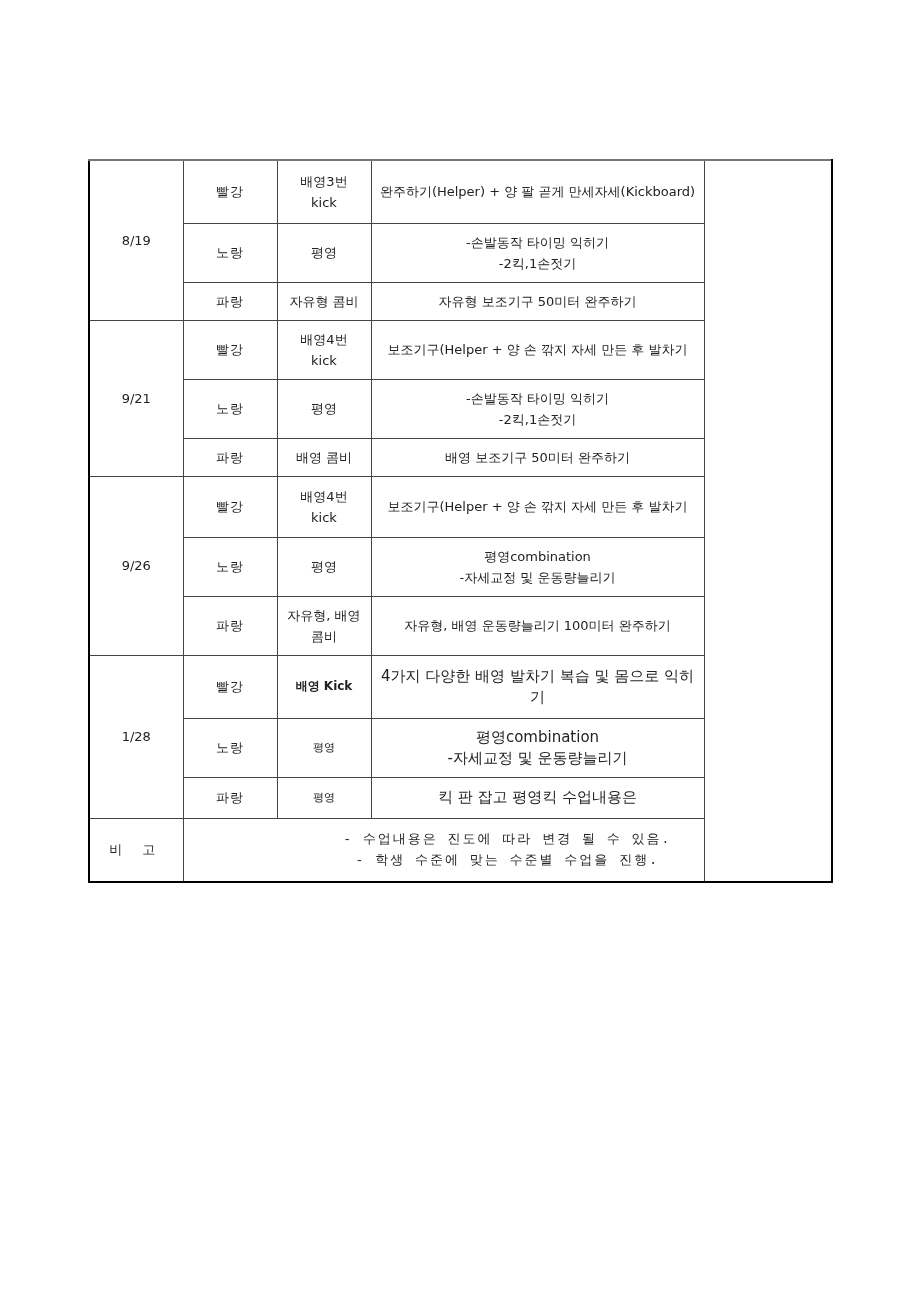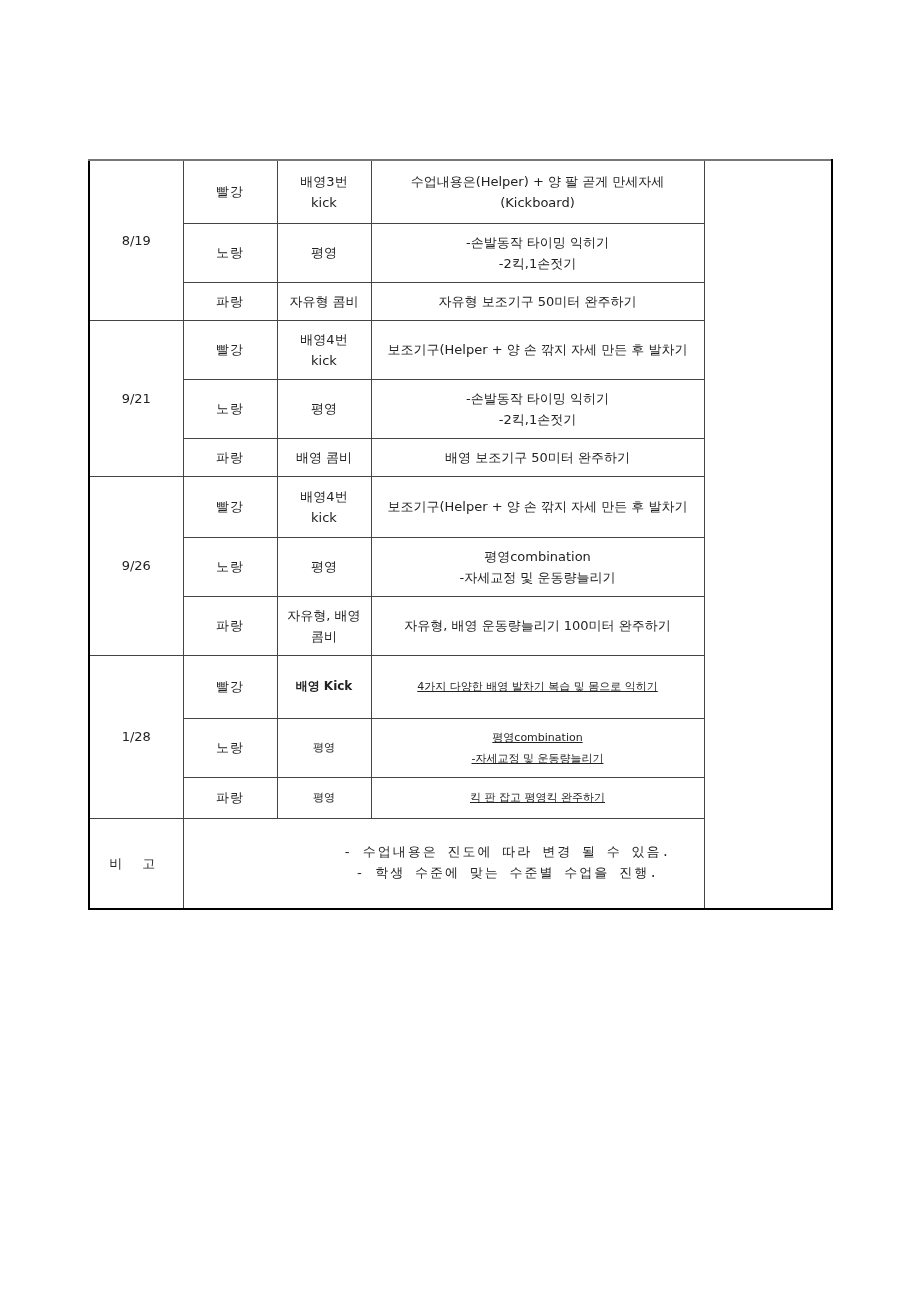--- a/index.html
+++ b/index.html
@@ -15,21 +15,21 @@
   table.schedule td {
     border: 1px solid #444; padding: 8px; text-align: center; vertical-align: middle;
     font-size: 13px; line-height: 21px; color: #222; overflow: hidden;
   }
   td.date { font-size: 16px; color: #333; }
   td.level { font-size: 16px; color: #333; letter-spacing: 1px; }
   td.stroke { font-size: 13px; }
   td.stroke.big { font-size: 12px; font-weight: bold; }
   td.stroke.small { font-size: 11px; }
   td.content { font-size: 13px; }
-  td.content.small { font-size: 11px; text-decoration: underline; }
+  td.content.small { font-size: 15px; }
   td.note-empty { border-left: 1px solid #000; }
   td.remark-label { font-size: 19px; letter-spacing: 8px; padding-left: 6px; color: #222; }
   td.remark-body { text-align: left; padding-left: 2px; font-size: 14px; line-height: 23px;
                    letter-spacing: 2px; color: #333; font-family: Liberation Mono, monospace; }
   .line { display: block; }
 </style>
 </head>
 <body>
 
 <div class="page">
@@ -40,21 +40,21 @@
     <col style="width:94px">
     <col style="width:333px">
     <col style="width:128px">
   </colgroup>
   <tbody>
 
     <tr style="height:63px">
       <td class="date" rowspan="3">8/19</td>
       <td class="level">빨강</td>
       <td class="stroke">배영3번 kick</td>
-      <td class="content">수업내용은(Helper) + 양 팔 곧게 만세자세(Kickboard)</td>
+      <td class="content">완주하기(Helper) + 양 팔 곧게 만세자세(Kickboard)</td>
       <td class="note-empty" rowspan="15"></td>
     </tr>
     <tr style="height:40px">
       <td class="level">노랑</td>
       <td class="stroke">평영</td>
       <td class="content">
         <span class="line">-손발동작 타이밍 익히기</span>
         <span class="line">-2킥,1손젓기</span>
       </td>
     </tr>
@@ -117,24 +117,24 @@
       <td class="level">노랑</td>
       <td class="stroke small">평영</td>
       <td class="content small">
         <span class="line">평영combination</span>
         <span class="line">-자세교정 및 운동량늘리기</span>
       </td>
     </tr>
     <tr style="height:41px">
       <td class="level">파랑</td>
       <td class="stroke small">평영</td>
-      <td class="content small">킥 판 잡고 평영킥 완주하기</td>
+      <td class="content small">킥 판 잡고 평영킥 수업내용은</td>
     </tr>
 
-    <tr style="height:91px">
+    <tr style="height:64px">
       <td class="remark-label">비 고</td>
       <td class="remark-body" colspan="4">
         <span class="line">- 수업내용은 진도에 따라 변경 될 수 있음.</span>
         <span class="line">- 학생 수준에 맞는 수준별 수업을 진행.</span>
       </td>
     </tr>
   </tbody>
 </table>
 </div>
 

